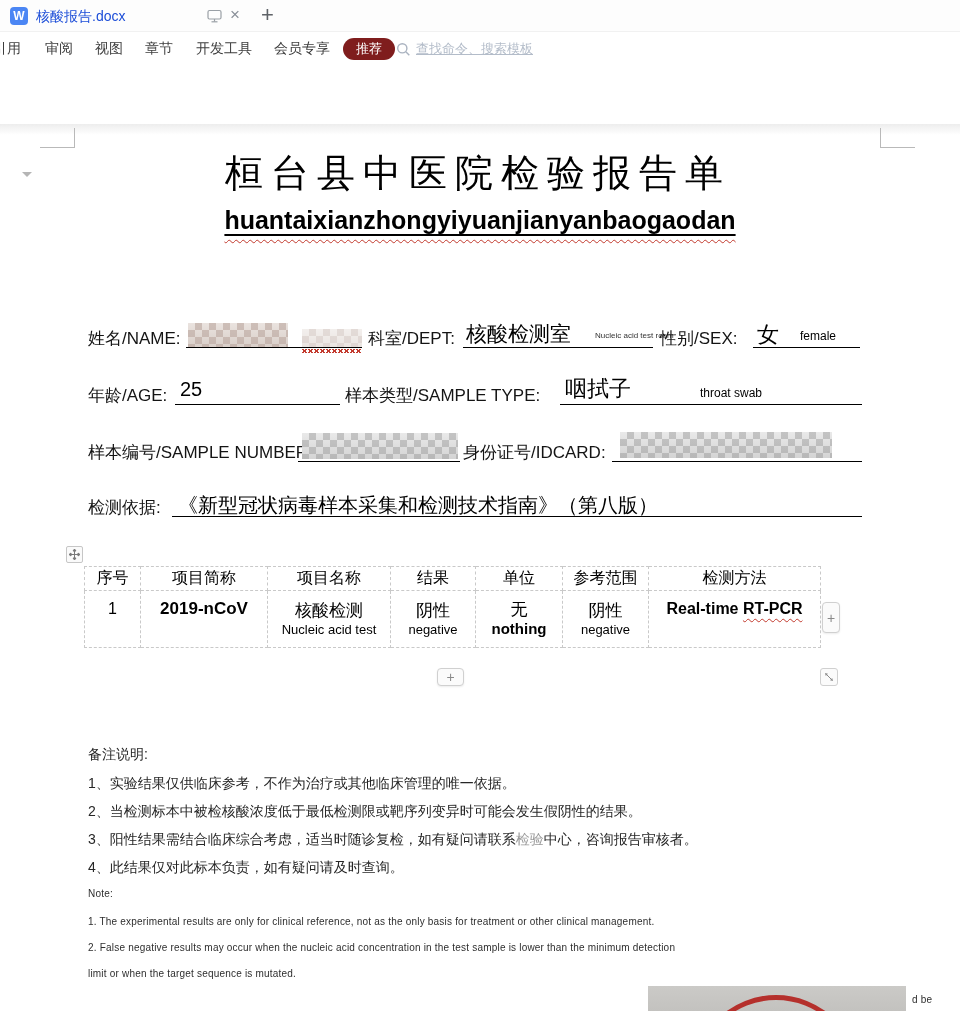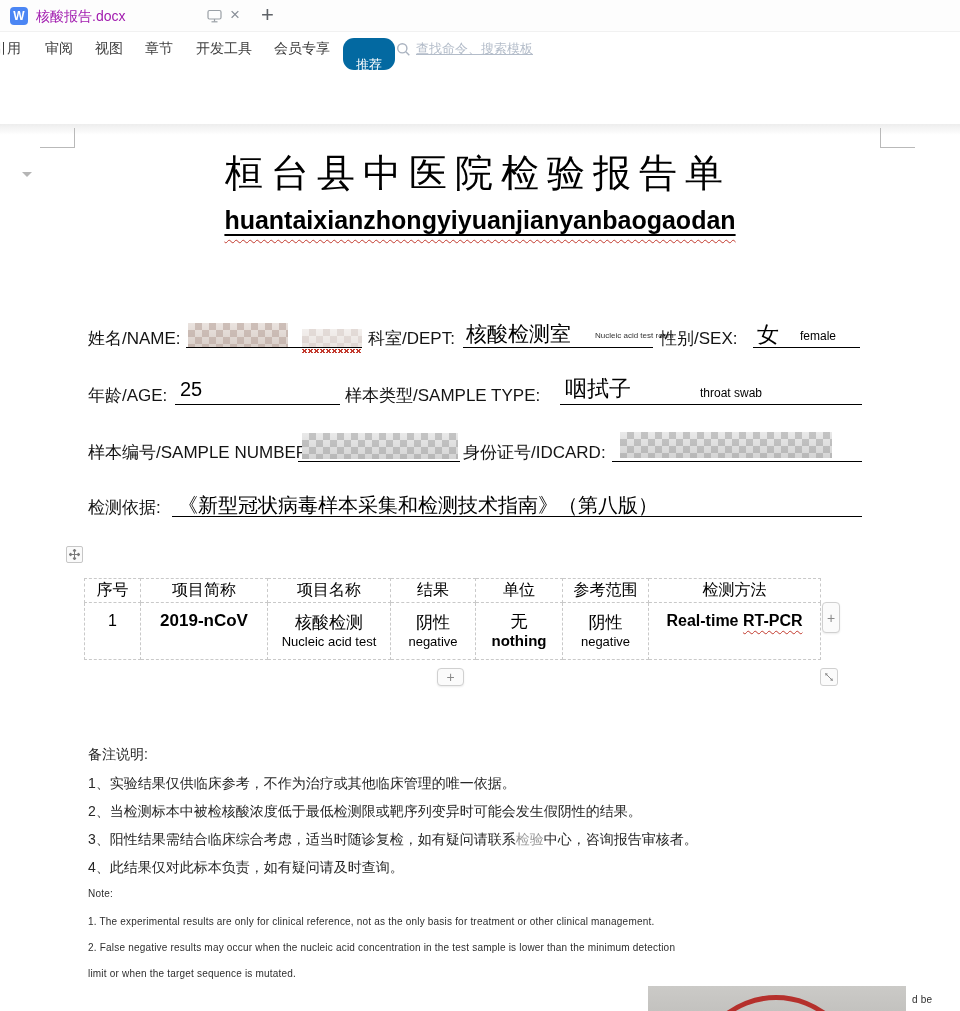--- a/index.html
+++ b/index.html
@@ -6,30 +6,30 @@
   html,body { width:960px; height:1011px; overflow:hidden; background:#fff;
               font-family:"Liberation Sans", sans-serif; }
   .stage { position:relative; width:960px; height:1011px; background:#fff; }
 
   
   .tabbar { position:absolute; left:0; top:0; width:960px; height:32px; background:#fdfdfd;
             border-bottom:1px solid #f1f1f1; }
   .wps-logo { position:absolute; left:10px; top:7px; width:18px; height:18px; border-radius:4px;
               background:#4b86f4; color:#fff; font-size:12px; font-weight:bold;
               display:flex; align-items:center; justify-content:center; }
-  .tab-title { position:absolute; left:36px; top:8px; font-size:14px; color:#a21caf; }
+  .tab-title { position:absolute; left:36px; top:8px; font-size:14px; color:#1d4ed8; }
   .tab-monitor { position:absolute; left:207px; top:9px; width:15px; height:14px; color:#9aa0a6; }
   .tab-close { position:absolute; left:230px; top:5px; font-size:17px; color:#8a9099; cursor:pointer; }
   .tab-plus  { position:absolute; left:261px; top:2px; font-size:22px; color:#5f6368; cursor:pointer; }
 
   
   .menubar { position:absolute; left:0; top:32px; width:960px; height:34px; background:#fff; }
   .menu-item { position:absolute; top:8px; font-size:14px; color:#3d3d3d; white-space:nowrap; cursor:pointer; }
-  .badge { position:absolute; left:343px; top:38px; height:22px; padding:16px 13px; border-radius:11px;
-           background:#0369a1; color:#fff; font-size:13px; line-height:22px; cursor:pointer; }
+  .badge { position:absolute; left:343px; top:38px; height:22px; padding:0 13px; border-radius:11px;
+           background:#7f1d1d; color:#fff; font-size:13px; line-height:22px; cursor:pointer; }
   .searchbox { position:absolute; left:396px; top:40px; display:flex; align-items:center; gap:5px;
                color:#b3bcc9; font-size:13px; cursor:text;text-decoration:underline; }
   .search-icon svg { display:block; }
 
   
   .canvas-top { position:absolute; left:0; top:124px; width:960px; height:11px;
                 background:linear-gradient(#ededed,#ffffff); }
   .corner-left  { position:absolute; left:40px;  top:128px; width:35px; height:20px;
                   border-right:1px solid #b9b9b9; border-bottom:1px solid #b9b9b9; }
   .corner-right { position:absolute; left:880px; top:128px; width:35px; height:20px;
@@ -65,21 +65,21 @@
       linear-gradient(#e9e9e9,#d4d4d4);
     background-size:14px 14px,14px 14px,100% 100%; background-position:0 0,7px 7px,0 0; }
   .red-zigzag { position:absolute; height:4px;
     background-image:
       linear-gradient(135deg, transparent 40%, #c33a2e 40%, #c33a2e 60%, transparent 60%),
       linear-gradient(45deg,  transparent 40%, #c33a2e 40%, #c33a2e 60%, transparent 60%);
     background-size:6px 4px; }
 
   
   .rtable { position:absolute; left:84px; top:566px; width:736px; border-collapse:collapse;
-            table-layout:fixed;margin-top:12px; }
+            table-layout:fixed; }
   .rtable td { border:1px dashed #c9c9c9; text-align:center; vertical-align:middle; padding:0; }
   .th-cn { font-family:"Liberation Serif","DejaVu Serif",serif; font-size:16px; height:24px; color:#000; }
   .th-en { font-size:12.5px; height:23px; color:#111; }
   .cell-two { height:57px; line-height:1.25; }
   .c-cn { font-family:"Liberation Serif","DejaVu Serif",serif; font-size:17px; display:block; }
   .c-en { font-size:13px; display:block; }
   .b { font-weight:bold; font-family:"Liberation Sans",sans-serif; }
   .method-wavy { text-decoration:underline wavy #c23a2e; text-decoration-thickness:1px;
                  text-underline-offset:4px; }
 

